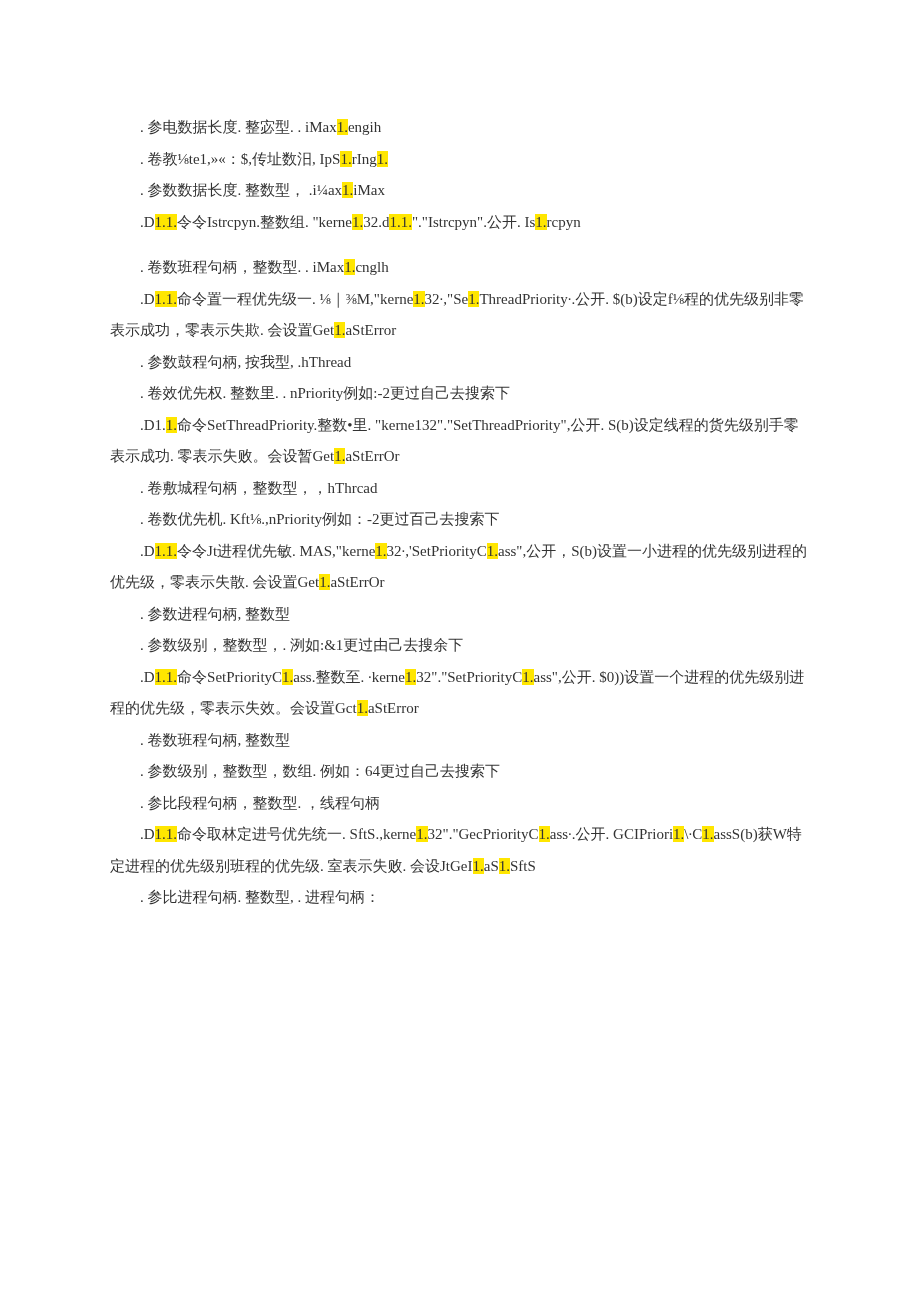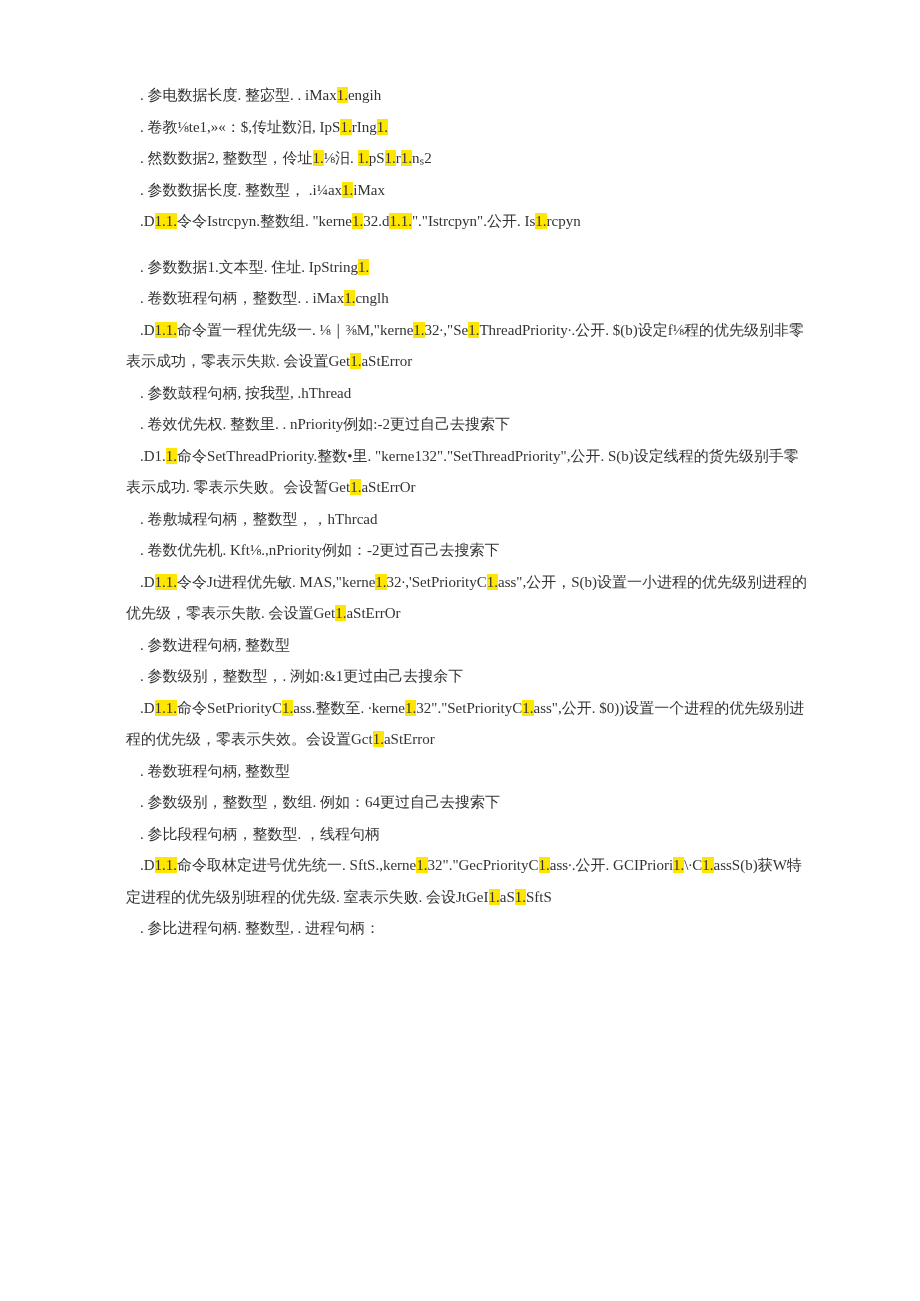--- a/index.html
+++ b/index.html
@@ -5,53 +5,50 @@
   body {
     margin: 0;
     padding: 0;
     background: #ffffff;
     font-family: "SimSun", "Songti SC", "Microsoft YaHei", serif;
     font-size: 15px;
     color: #333333;
     width: 920px;
   }
   .page {
-    padding: 80px 110px 60px 110px;
+    padding: 112px 110px 60px 110px;
     line-height: 2.1;
   }
   .para {
     margin: 0;
     text-indent: 2em;
   }
   .para.noindent {
     text-indent: 0;
-    margin-left: 16px;
   }
   .hl {
     background: #ffe600;
     display: inline;
   }
   .spacer {
     height: 14px;
   }
 </style>
 </head>
 <body>
 
 <div class="page">
   <div id="sectionA">
       <p class="para"><span>. 参电数据长度. 整宓型. . iMax</span><span class="hl">1.</span><span>engih</span></p>
       <p class="para"><span>. 卷教⅛te1,»«：$,传址数汨, IpS</span><span class="hl">1.</span><span>rIng</span><span class="hl">1.</span></p>
-      <p class="para"><span>. 然数数据2, 整数型，伶址</span><span class="hl">1.</span><span>⅛汨. </span><span class="hl">1.</span><span>pS</span><span class="hl">1.</span><span>r</span><span class="hl">1.</span><span>nₛ2</span></p>
       <p class="para"><span>. 参数数据长度. 整数型， .i¼ax</span><span class="hl">1.</span><span>iMax</span></p>
       <p class="para"><span>.D</span><span class="hl">1.1.</span><span>令令Istrcpyn.整数组. "kerne</span><span class="hl">1.</span><span>32.d</span><span class="hl">1.1.</span><span>"."Istrcpyn".公开. Is</span><span class="hl">1.</span><span>rcpyn</span></p>
     </div>
   <div class="spacer"></div>
   <div id="sectionB">
-      <p class="para"><span>. 参数数据1.文本型. 住址. IpString</span><span class="hl">1.</span></p>
       <p class="para"><span>. 卷数班程句柄，整数型. . iMax</span><span class="hl">1.</span><span>cnglh</span></p>
       <p class="para"><span>.D</span><span class="hl">1.1.</span><span>命令置一程优先级一. ⅛｜⅜M,"kerne</span><span class="hl">1.</span><span>32∙,"Se</span><span class="hl">1.</span><span>ThreadPriority∙.公开. $(b)设定f⅛程的优先级别非零</span></p>
       <p class="para noindent"><span>表示成功，零表示失欺. 会设置Get</span><span class="hl">1.</span><span>aStError</span></p>
       <p class="para"><span>. 参数鼓程句柄, 按我型, .hThread</span></p>
       <p class="para"><span>. 卷效优先权. 整数里. . nPriority例如:-2更过自己去搜索下</span></p>
       <p class="para"><span>.D1.</span><span class="hl">1.</span><span>命令SetThreadPriority.整数•里. "kerne132"."SetThreadPriority",公开. S(b)设定线程的货先级别手零</span></p>
       <p class="para noindent"><span>表示成功. 零表示失败。会设暂Get</span><span class="hl">1.</span><span>aStErrOr</span></p>
       <p class="para"><span>. 卷敷城程句柄，整数型，，hThrcad</span></p>
       <p class="para"><span>. 卷数优先机. Kft⅛.,nPriority例如：-2更过百己去搜索下</span></p>
       <p class="para"><span>.D</span><span class="hl">1.1.</span><span>令令Jt进程优先敏. MAS,"kerne</span><span class="hl">1.</span><span>32∙,'SetPriorityC</span><span class="hl">1.</span><span>ass",公开，S(b)设置一小进程的优先级别进程的</span></p>

